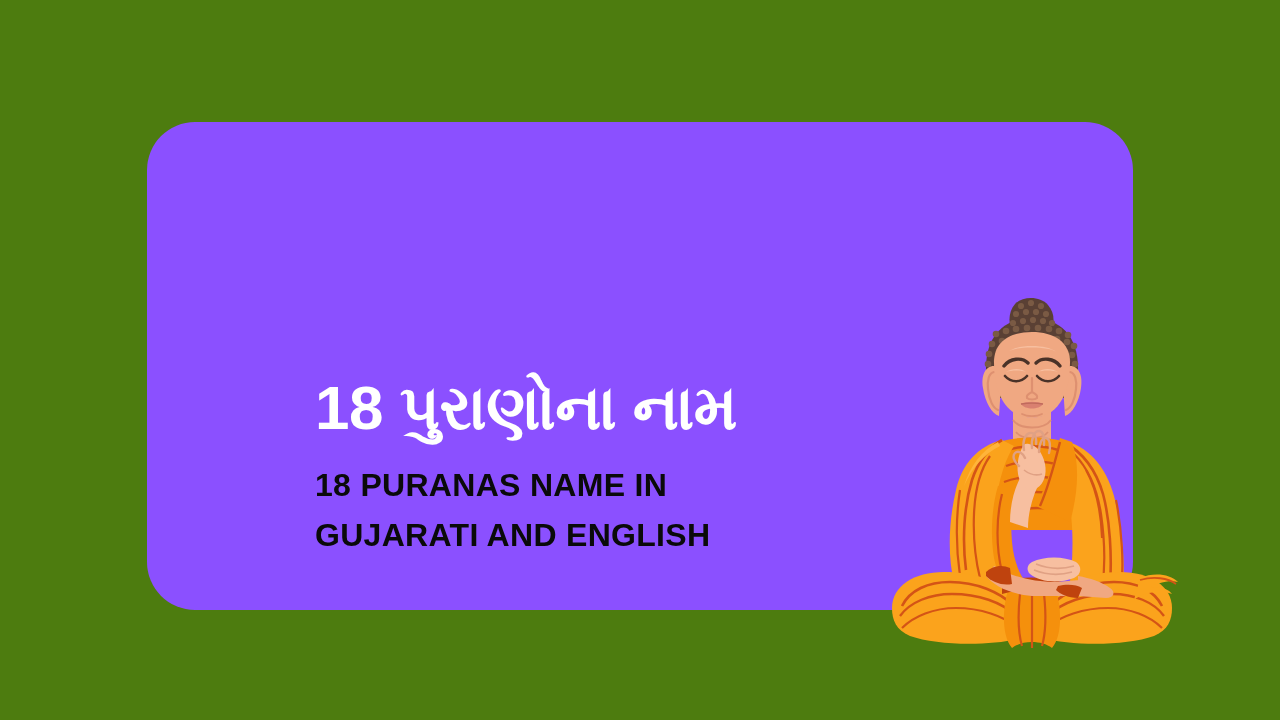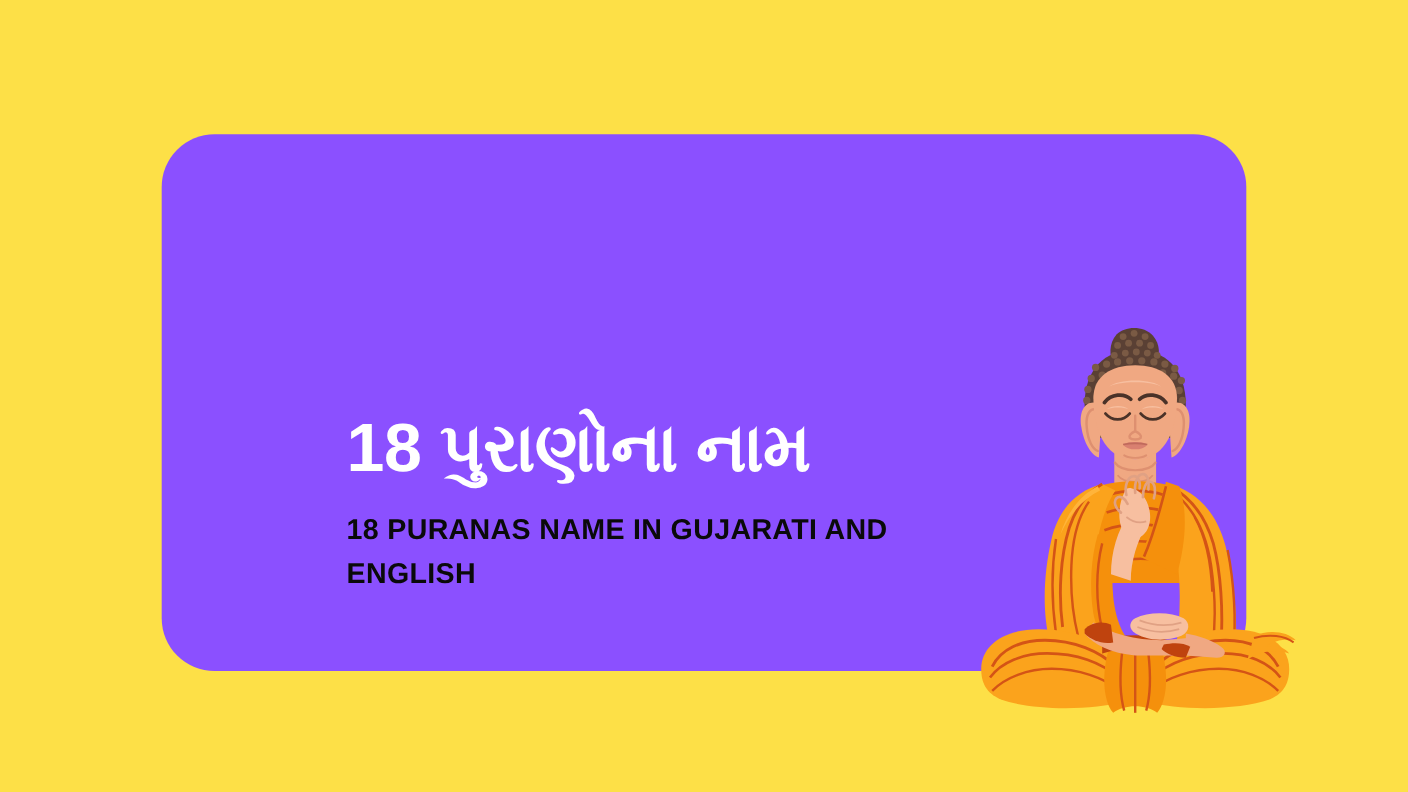--- a/index.html
+++ b/index.html
@@ -11,21 +11,21 @@
   }
   body {
     background: #5A17E8;
     font-family: "Liberation Sans", sans-serif;
     position: relative;
   }
   #stage {
     position: relative;
     width: 1280px;
     height: 720px;
-    background: #fde047;
+    background: #4d7c0f;
   }
   #card {
     position: absolute;
     left: 147px;
     top: 122px;
     width: 986px;
     height: 488px;
     background: #8B50FF;
     border-radius: 48px;
   }
@@ -42,21 +42,21 @@
     font-weight: bold;
     line-height: 1.0;
     letter-spacing: -0.5px;
     white-space: nowrap;
     margin: 0;
     padding: 0;
   }
   #subtitle {
     color: #0A0A0A;
     font-family: "Liberation Sans", sans-serif;
-    font-size: 26px;
+    font-size: 32px;
     font-weight: bold;
     line-height: 1.55;
     letter-spacing: 0.3px;
     margin: 0;
     padding: 0;
     margin-top: 22px;
     width: 510px;
   }
   #illustration {
     position: absolute;

